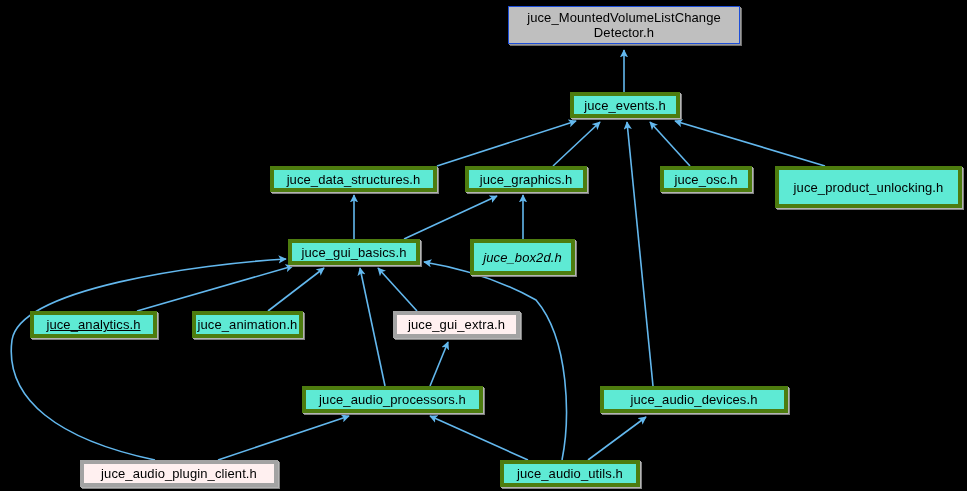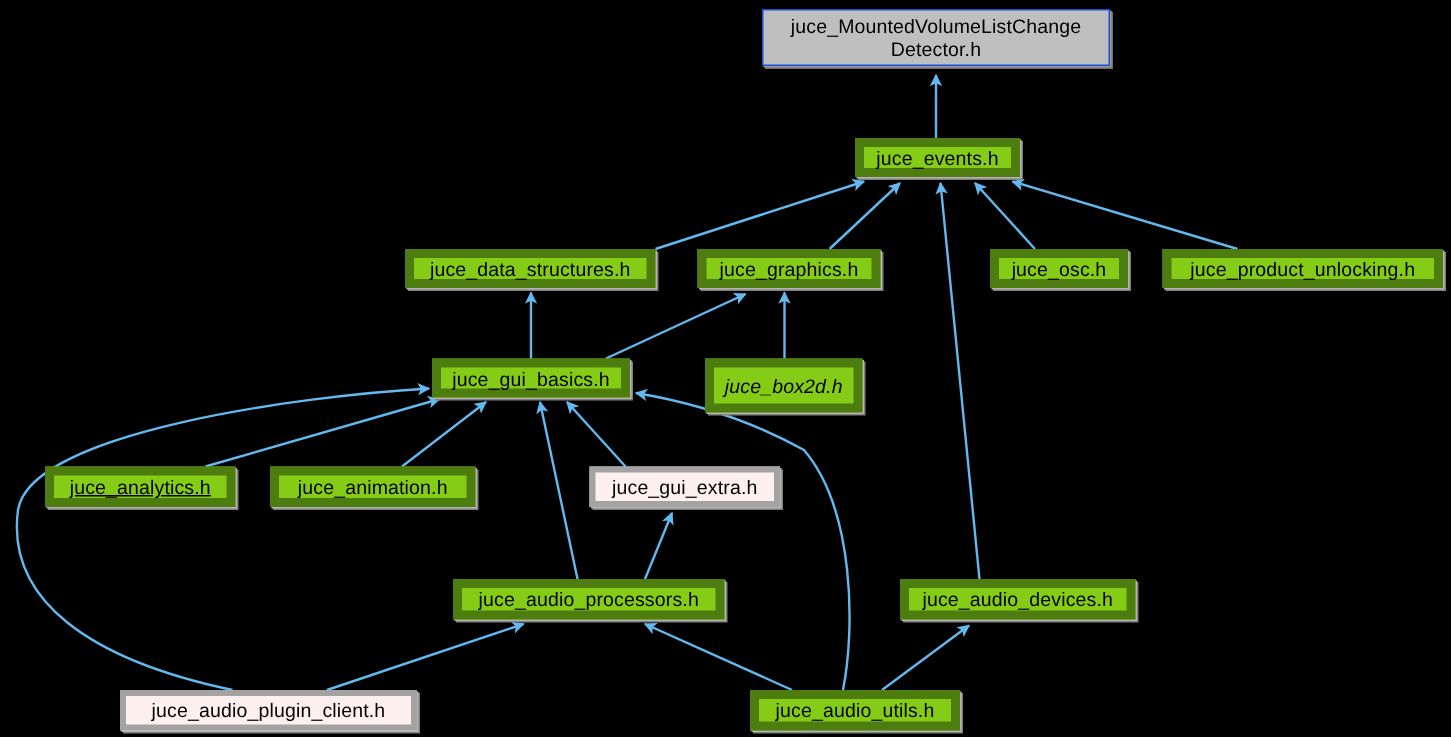--- a/index.html
+++ b/index.html
@@ -25,22 +25,22 @@
   .node {
     position: absolute;
     box-sizing: border-box;
     display: flex;
     align-items: center;
     justify-content: center;
     text-align: center;
     font-size: 13px;
     line-height: 15px;
     color: #000000;
-    background: #84cc16;
-    border: 6px solid #4d7c0f;
+    background: #5eead4;
+    border: 4px solid #4d7c0f;
     box-shadow: 1px 1px 0 0 #b4b4b4, 2px 2px 0 0 #808080;
     white-space: pre-line;
     letter-spacing: 0.1px;
     z-index: 5;
   }
   .node.root {
     background: #bfbfbf;
     border: 1px solid #1d4ed8;
     box-shadow: 1px 1px 0 0 #9a9a9a, 2px 2px 0 0 #707070;
   }
@@ -88,25 +88,25 @@
       </g>
   </svg>
 
   <div id="nodes-group">
       <div class="node root" style="left: 508px; top: 6px; width: 232px; height: 38px;"><span class="node-label">juce_MountedVolumeListChange
 Detector.h</span></div>
       <div class="node" style="left: 570px; top: 92px; width: 110px; height: 26px;"><span class="node-label">juce_events.h</span></div>
       <div class="node" style="left: 270px; top: 166px; width: 167px; height: 26px;"><span class="node-label">juce_data_structures.h</span></div>
       <div class="node" style="left: 465px; top: 166px; width: 122px; height: 26px;"><span class="node-label">juce_graphics.h</span></div>
       <div class="node" style="left: 660px; top: 166px; width: 92px; height: 26px;"><span class="node-label">juce_osc.h</span></div>
-      <div class="node" style="left: 775px; top: 166px; width: 187px; height: 26px;"><span class="node-label">juce_product_unlocking.h</span></div>
+      <div class="node" style="left: 775px; top: 166px; width: 187px; height: 42px;"><span class="node-label">juce_product_unlocking.h</span></div>
       <div class="node" style="left: 288px; top: 239px; width: 132px; height: 26px;"><span class="node-label">juce_gui_basics.h</span></div>
       <div class="node" style="left: 470px; top: 239px; width: 105px; height: 36px; font-style: italic;"><span class="node-label">juce_box2d.h</span></div>
       <div class="node" style="left: 30px; top: 311px; width: 127px; height: 27px; text-decoration: underline;"><span class="node-label">juce_analytics.h</span></div>
-      <div class="node" style="left: 180px; top: 311px; width: 137px; height: 27px;"><span class="node-label">juce_animation.h</span></div>
+      <div class="node" style="left: 192px; top: 311px; width: 111px; height: 27px;"><span class="node-label">juce_animation.h</span></div>
       <div class="node highlight" style="left: 393px; top: 311px; width: 127px; height: 27px;"><span class="node-label">juce_gui_extra.h</span></div>
       <div class="node" style="left: 302px; top: 386px; width: 181px; height: 27px;"><span class="node-label">juce_audio_processors.h</span></div>
-      <div class="node" style="left: 600px; top: 386px; width: 157px; height: 27px;"><span class="node-label">juce_audio_devices.h</span></div>
+      <div class="node" style="left: 600px; top: 386px; width: 188px; height: 27px;"><span class="node-label">juce_audio_devices.h</span></div>
       <div class="node highlight" style="left: 80px; top: 460px; width: 198px; height: 27px;"><span class="node-label">juce_audio_plugin_client.h</span></div>
       <div class="node" style="left: 488px; top: 460px; width: 140px; height: 27px; margin-left: 12px;"><span class="node-label">juce_audio_utils.h</span></div>
     </div>
 
 </div>
 
 </body></html>

